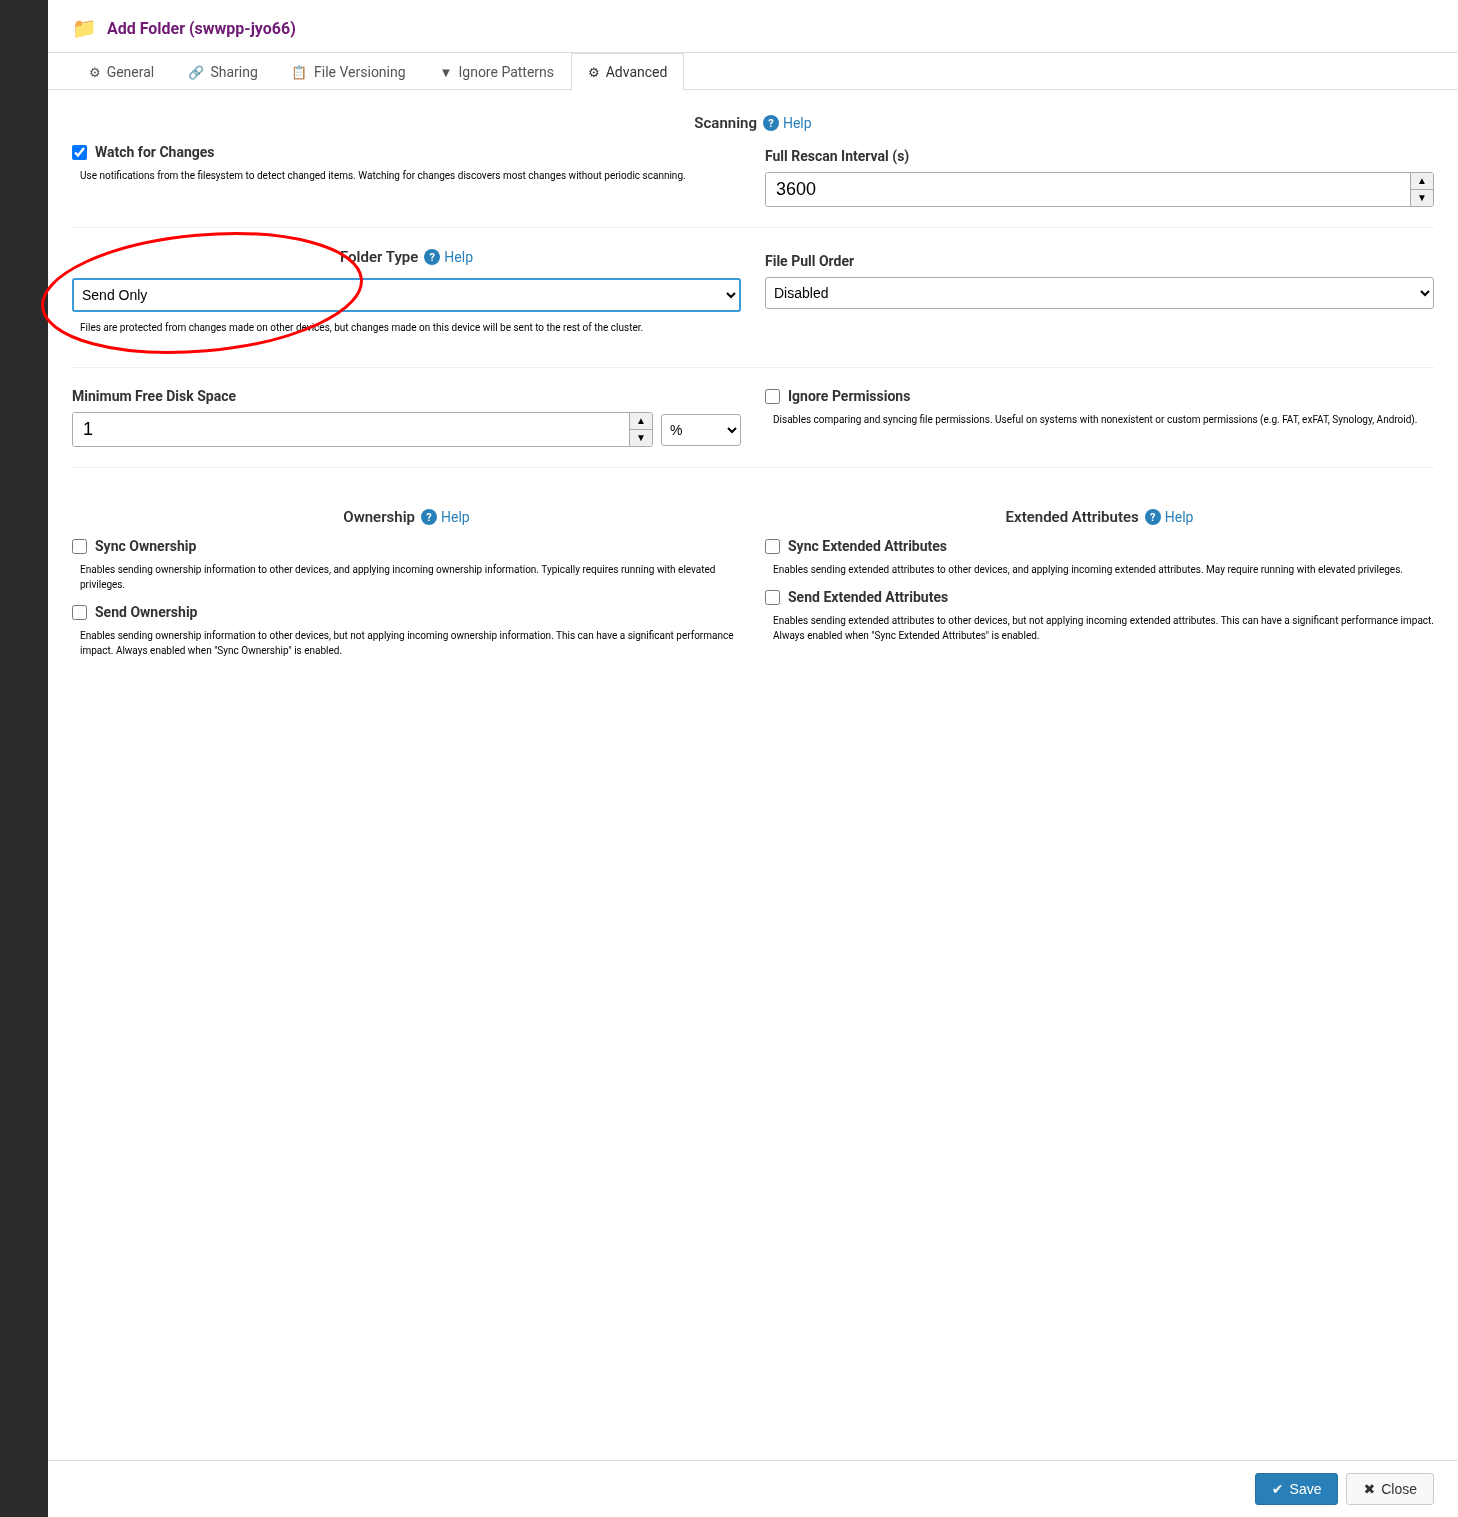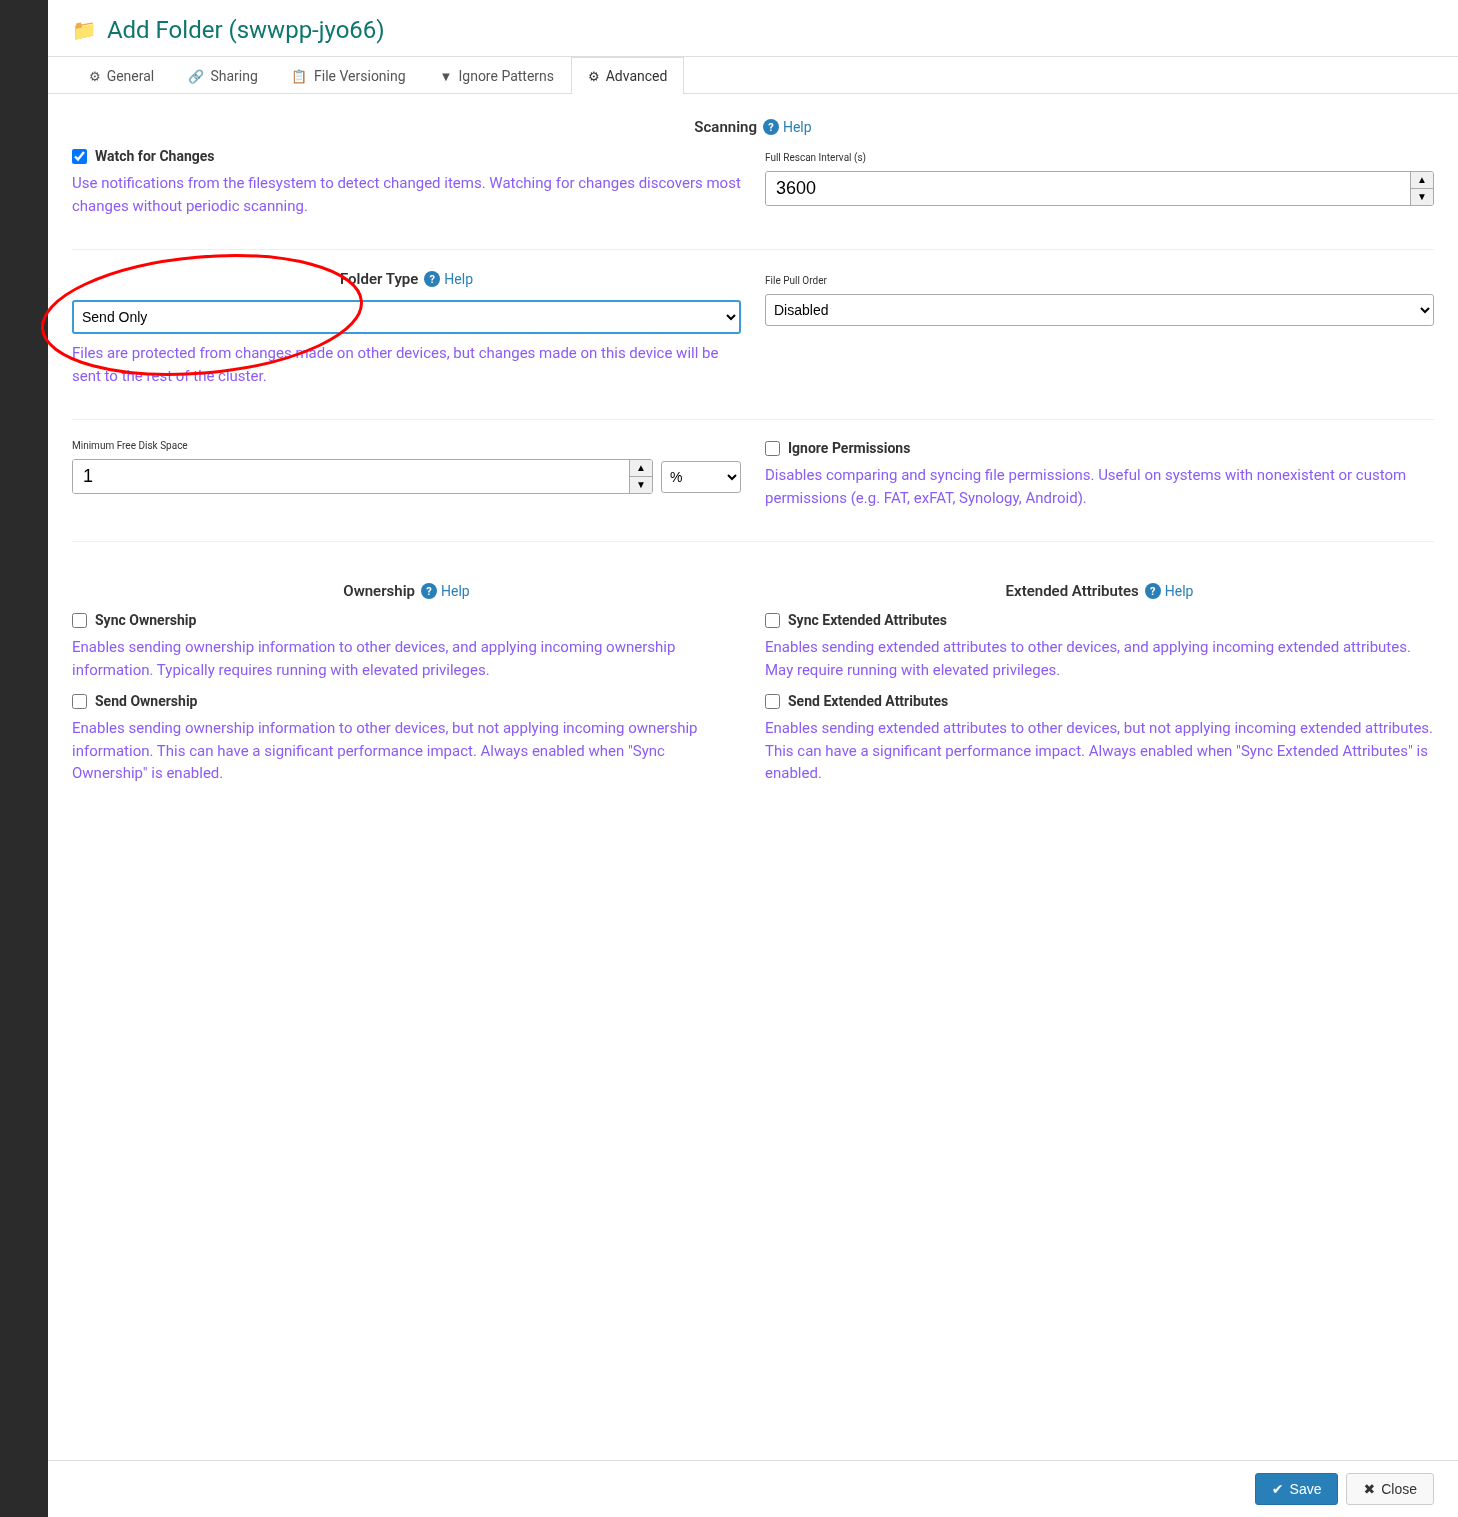--- a/index.html
+++ b/index.html
@@ -24,23 +24,23 @@
       padding: 0;
     }
     .page-header {
       display: flex;
       align-items: center;
       gap: 10px;
       padding: 16px 24px 12px 24px;
       border-bottom: 1px solid #ddd;
     }
     .page-title {
-      font-size: 24px;
-      font-weight: 400;
-      color: #0f766e;
+      font-size: 16px;
+      font-weight: 700;
+      color: #701a75;
     }
     .folder-icon {
       font-size: 20px;
       color: #555;
     }
     .tabs {
       display: flex;
       border-bottom: 1px solid #ddd;
       padding: 0 24px;
       background: #fff;
@@ -106,28 +106,29 @@
       display: flex;
       align-items: center;
       gap: 8px;
       margin-bottom: 8px;
     }
     .checkbox-row label {
       font-weight: 700;
       font-size: 14px;
     }
     .description-text {
-      font-size: 15px;
-      color: #8b5cf6;
+      font-size: 10px;
+      color: #000000;
       line-height: 1.5;
       margin-bottom: 12px;
+      margin-left: 8px;
     }
     .field-label {
-      font-weight: 400;
-      font-size: 10px;
+      font-weight: 700;
+      font-size: 14px;
       margin-bottom: 8px;
     }
     .form-select {
       width: 100%;
       padding: 6px 4px;
       border: 1px solid #aaa;
       border-radius: 3px;
       font-size: 14px;
       background: #fff;
       cursor: pointer;

